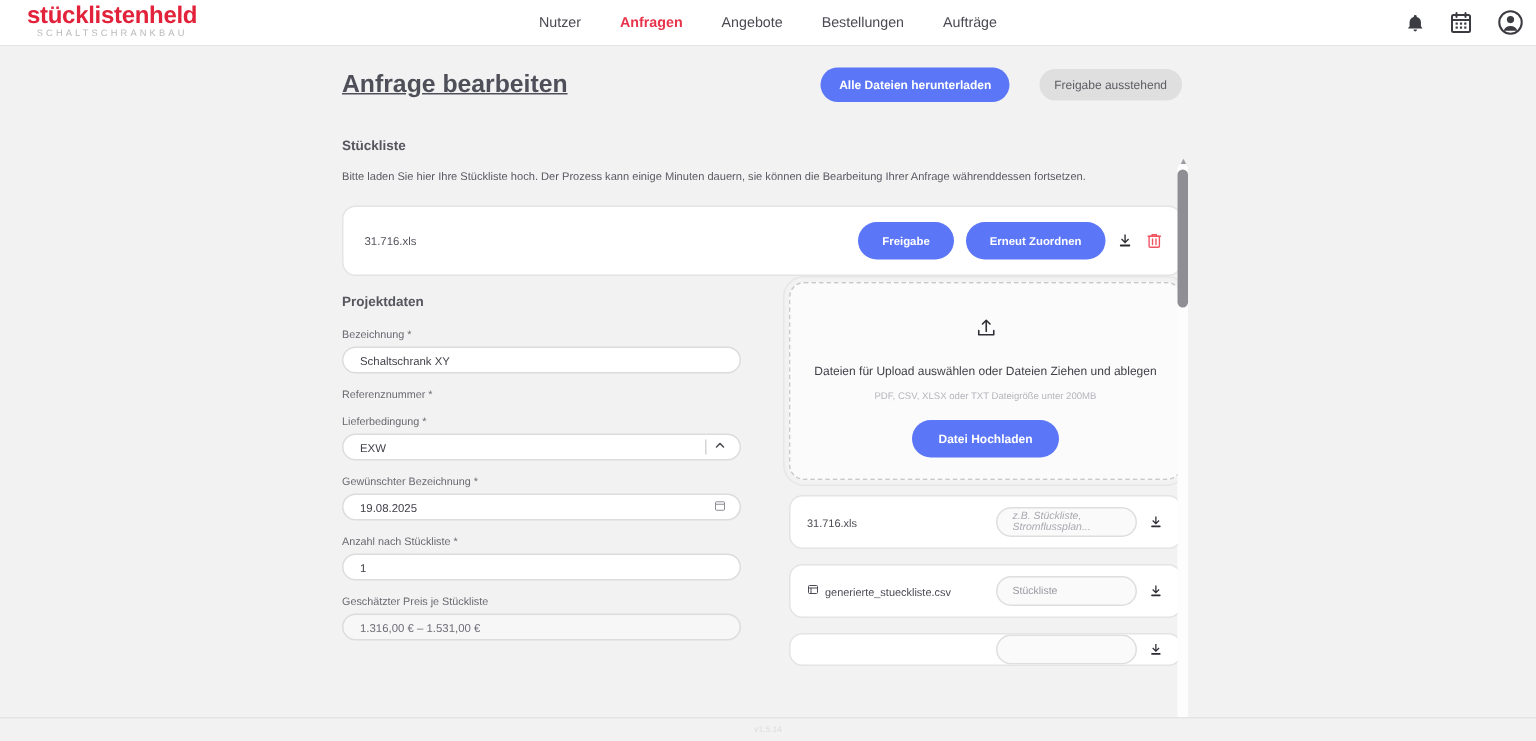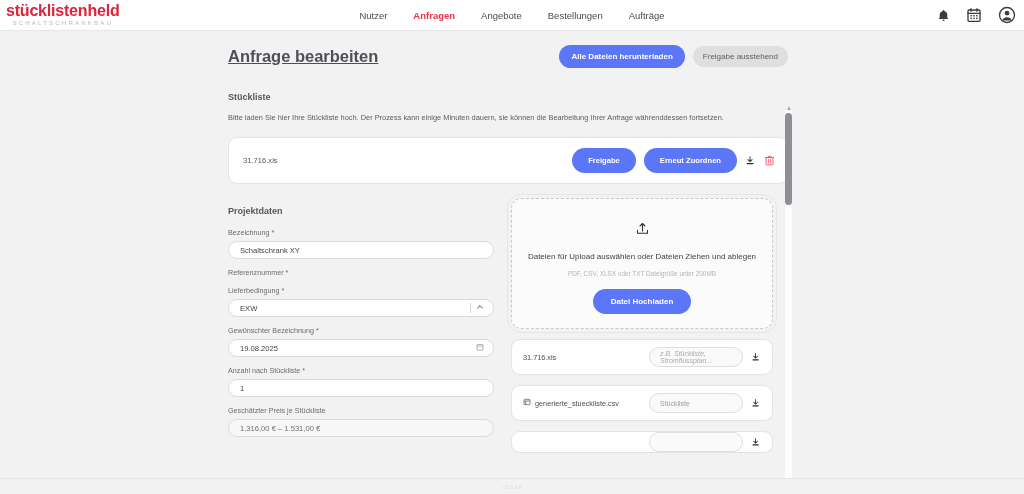--- a/index.html
+++ b/index.html
@@ -12,21 +12,21 @@
 
   
   .topbar {
     height: 31px;
     background: #ffffff;
     border-bottom: 1px solid #e6e6e6;
     display: flex;
     align-items: center;
     position: relative;
   }
-  .logo-wrap { padding-left: 6px; line-height: 1; }
+  .logo-wrap { padding-left: 18px; line-height: 1; }
   .logo-main {
     color: #e2213a;
     font-size: 16px;
     font-weight: bold;
     letter-spacing: -0.2px;
   }
   .logo-sub {
     color: #b9b9b9;
     font-size: 6.2px;
     letter-spacing: 2.1px;
@@ -74,21 +74,21 @@
     display: flex;
     align-items: center;
     justify-content: space-between;
   }
   .page-title {
     font-size: 16.5px;
     font-weight: bold;
     color: #4f4f5a;
     text-decoration: underline;
   }
-  .head-actions { display: flex; align-items: center; gap: 8px; }
+  .head-actions { display: flex; align-items: center; gap: 20px; }
   .btn-pill {
     background: #5b76f7;
     color: #fff;
     border: none;
     border-radius: 999px;
     font-size: 8px;
     font-weight: bold;
     padding: 7px 12px;
     cursor: pointer;
     white-space: nowrap;
@@ -141,22 +141,22 @@
     font-weight: bold;
     padding: 8px 16px;
     cursor: pointer;
     white-space: nowrap;
     font-family: "Liberation Sans", sans-serif;
   }
   .icon-btn { cursor: pointer; display: flex; align-items: center; }
 
   .cols {
     display: flex;
-    gap: 17px;
-    margin-top: 14px;
+    gap: 32px;
+    margin-top: 4px;
     align-items: flex-start;
   }
   .col-left { width: 266px; flex: none; }
   .col-right { width: 262px; flex: none; }
 
   .field { margin-bottom: 9px; }
   .field-label {
     font-size: 7.2px;
     color: #6a6a72;
     margin-bottom: 4px;

